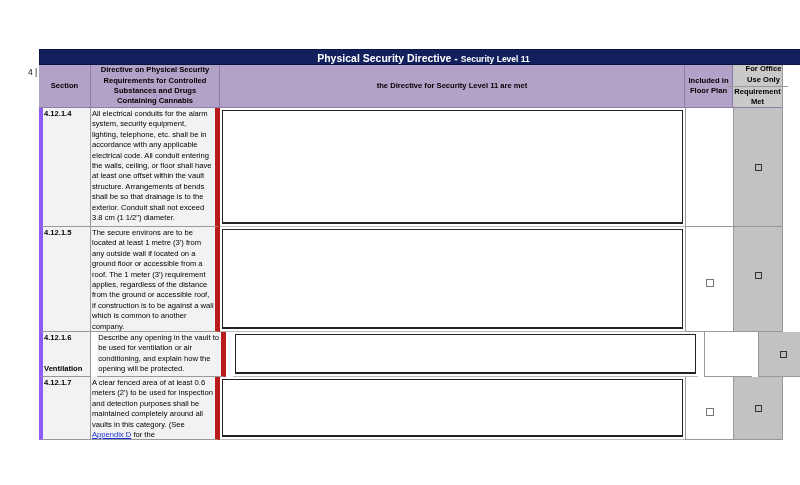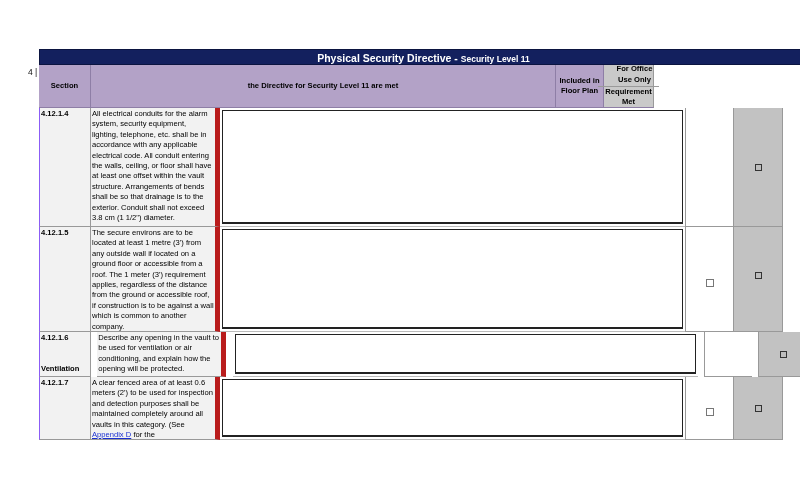--- a/index.html
+++ b/index.html
@@ -32,21 +32,21 @@
     align-items: center; justify-content: center; border-right: 1px solid #8e7ea6;
     border-bottom: 1px solid #8e7ea6; padding: 0 2px;
   }
   .hdr .c-off {
     background: #c9c9c9; flex-direction: column; border-right: 1px solid #9a9a9a; padding: 0;
   }
   .hdr .c-off span { display: block; width: 100%; text-align: center; }
   .hdr .c-off .top { border-bottom: 1px solid #9a9a9a; padding-bottom: 1px; padding-left: 12px; }
   .body-row .c-sec {
     background: #f2f2f2; font-weight: bold; padding: 1px 1px; border-right: 1px solid #999;
-    border-bottom: 1px solid #999; border-left: 1px solid #8b5cf6;
+    border-bottom: 1px solid #999; border-left: 4px solid #8b5cf6;
   }
   .body-row .c-sec .sub-label { display: block; margin-top: 21px; }
   .body-row .c-dir {
     background: #f2f2f2; padding: 1px 1px; border-right: 5px solid #b91c1c; border-bottom: 1px solid #999;
     overflow: hidden;
   }
   .body-row .c-info {
     background: #fff; padding: 2px 2px 0 2px; border-bottom: 1px solid #bbb;
   }
   .answer-box {
@@ -81,20 +81,21 @@
 
 <div class="page-header">4 | Physical Security Directive</div>
 
 <div class="tbl">
   <div class="title-bar">
     <span>Physical Security Directive - </span><span class="sub">Security Level 11</span>
   </div>
 
   <div class="row hdr">
     <div class="cell c-sec">Section</div>
+    <div class="cell c-dir">Directive on Physical Security Requirements for Controlled Substances and Drugs Containing Cannabis</div>
     <div class="cell c-info" style="flex-direction:column;">
       <span>the Directive for Security Level 11 are met</span>
     </div>
     <div class="cell c-fp">Included in Floor Plan</div>
     <div class="cell c-off">
       <span class="top">For Office Use Only</span>
       <span>Requirement Met</span>
     </div>
   </div>
 

